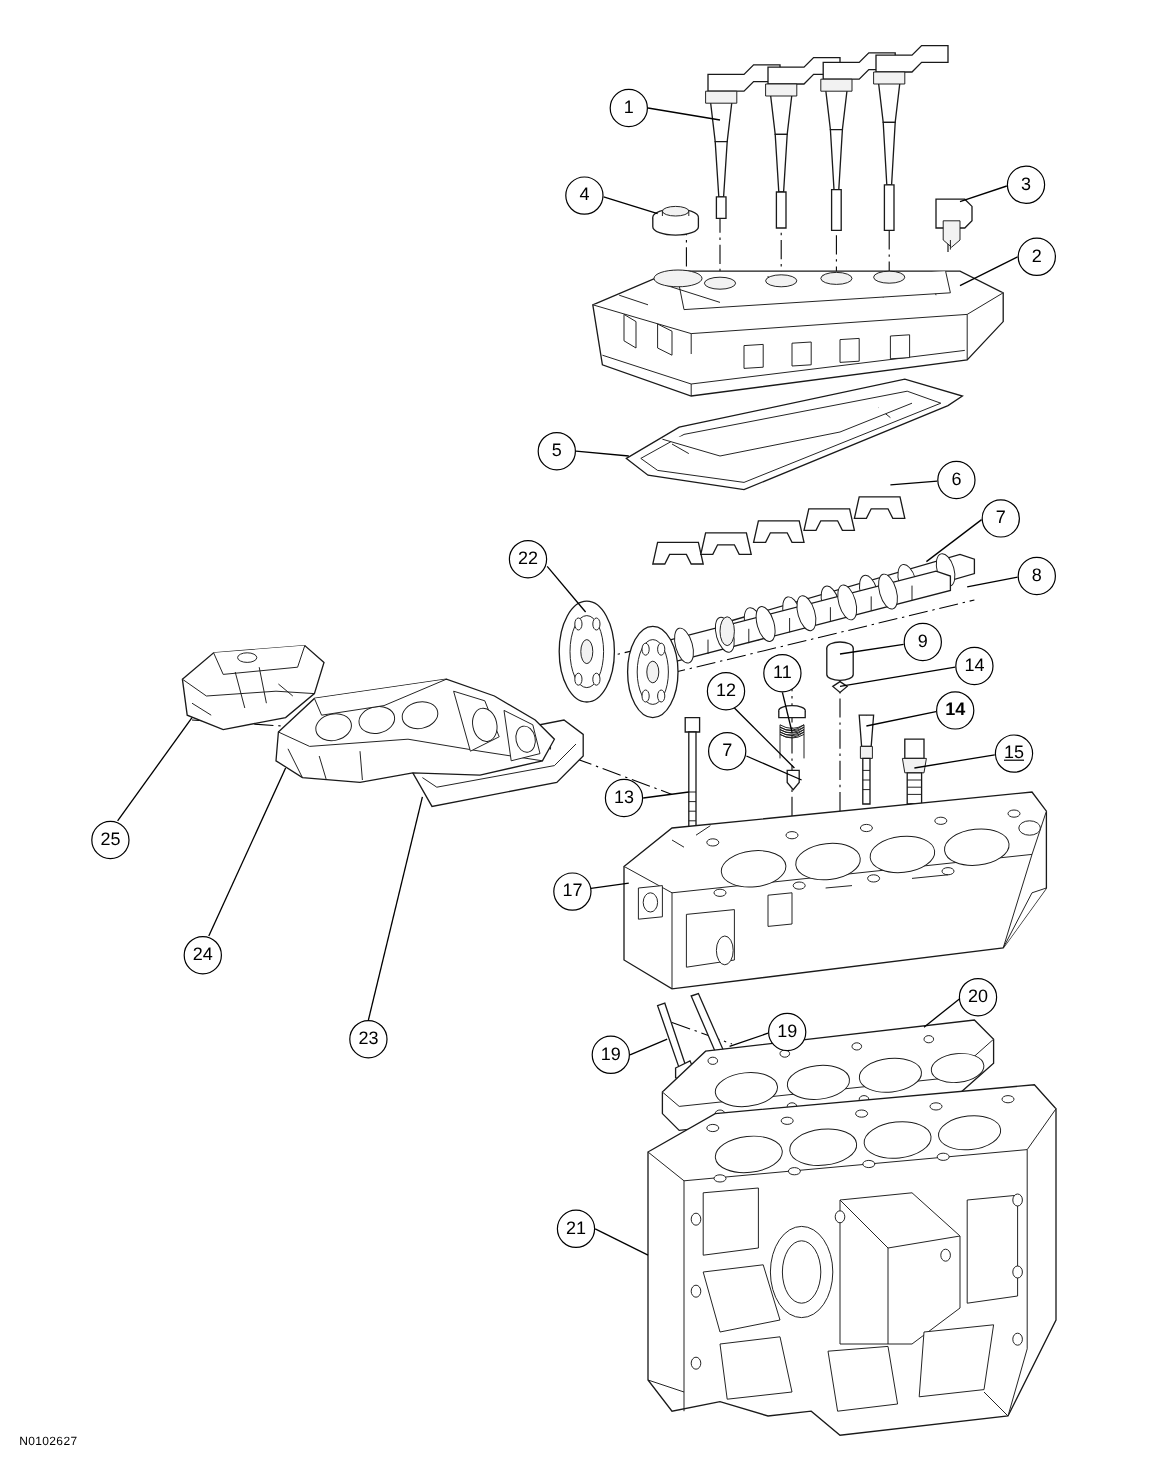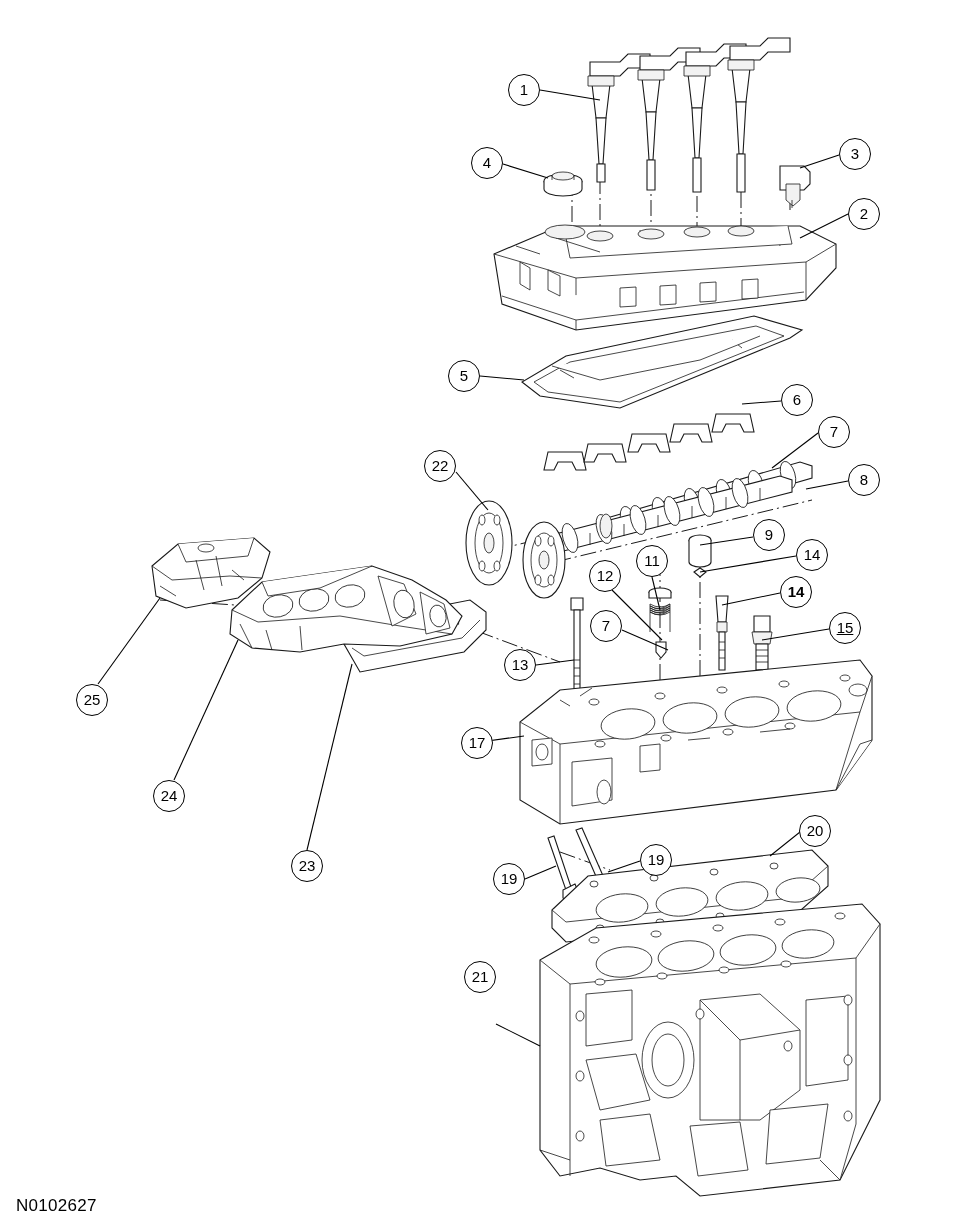--- a/index.html
+++ b/index.html
@@ -37,21 +37,21 @@
     font-size: 15px;
     line-height: 30px;
     text-align: center;
     font-family: "Liberation Sans", sans-serif;
     box-sizing: border-box;
   }
   #figure-id {
     position: absolute;
     left: 16px;
     top: 1196px;
-    font-size: 17px;
+    font-size: 10px;
     color: #000;
     font-family: "Liberation Sans", sans-serif;
     letter-spacing: 0.3px;
   }
   .ln {
     stroke: #000;
     stroke-width: 1.1;
     fill: none;
   }
   .part {
@@ -461,21 +461,21 @@
       <div class="callout" style="left: 652px; top: 561px;">11</div>
       <div class="callout" style="left: 605px; top: 576px;">12</div>
       <div class="callout" style="left: 606px; top: 626px;">7</div>
       <div class="callout" style="left: 796px; top: 592px; font-weight: bold;">14</div>
       <div class="callout" style="left: 845px; top: 628px; text-decoration: underline;">15</div>
       <div class="callout" style="left: 520px; top: 665px;">13</div>
       <div class="callout" style="left: 477px; top: 743px;">17</div>
       <div class="callout" style="left: 509px; top: 879px;">19</div>
       <div class="callout" style="left: 656px; top: 860px;">19</div>
       <div class="callout" style="left: 815px; top: 831px;">20</div>
-      <div class="callout" style="left: 480px; top: 977px;">21</div>
+      <div class="callout" style="left: 480px; top: 1024px;">21</div>
       <div class="callout" style="left: 440px; top: 466px;">22</div>
       <div class="callout" style="left: 307px; top: 866px;">23</div>
       <div class="callout" style="left: 169px; top: 796px; text-align: center;">24</div>
       <div class="callout" style="left: 92px; top: 700px;">25</div>
     </div>
 
   <div id="figure-id">N0102627</div>
 
 </div>
 

